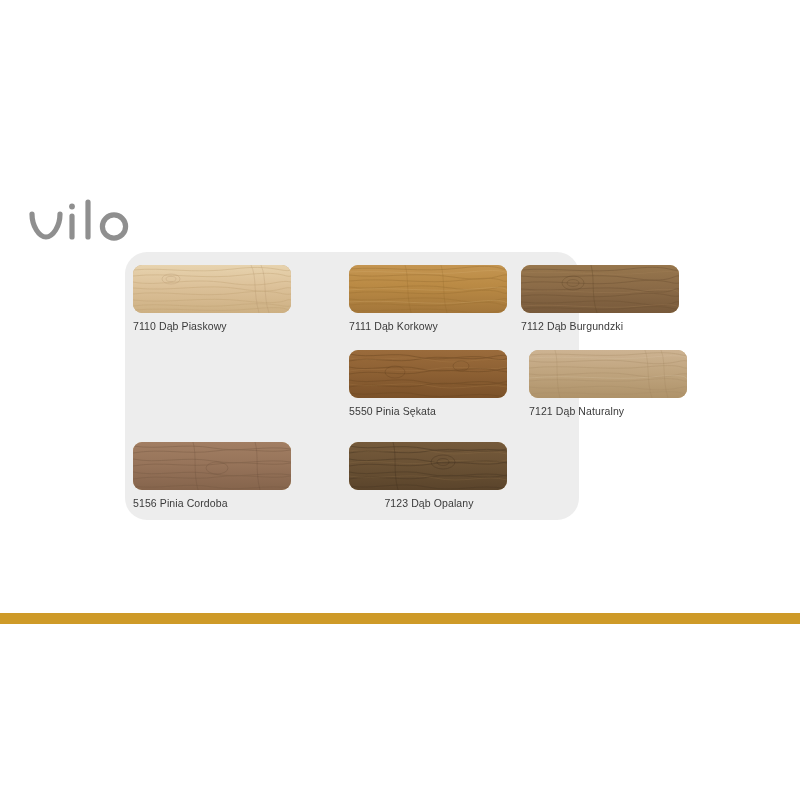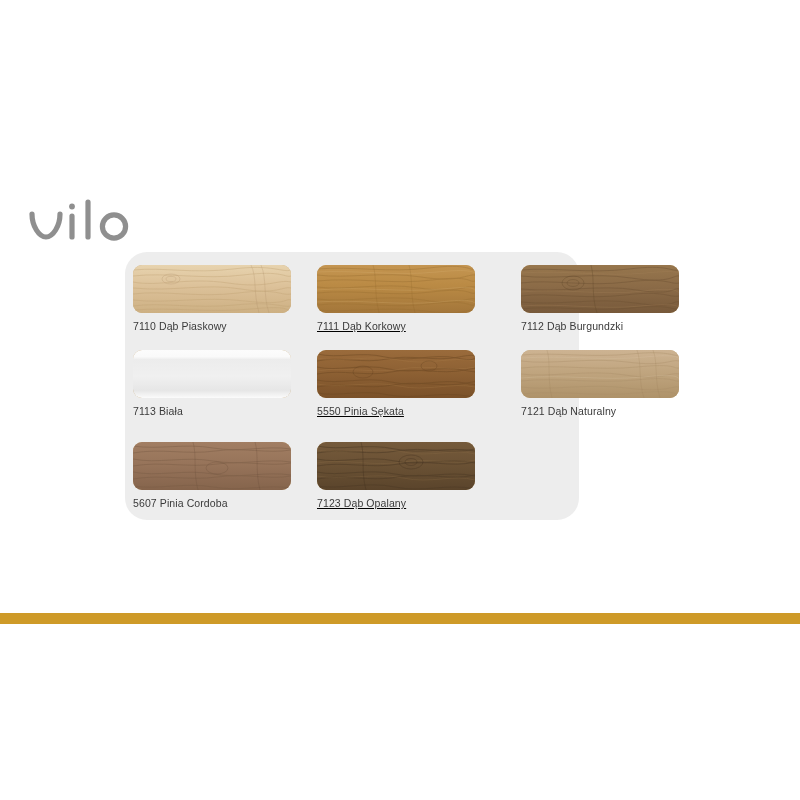--- a/index.html
+++ b/index.html
@@ -57,32 +57,32 @@
     margin-top: 7px;
     font-size: 10.5px;
     line-height: 13px;
     color: #3a3a3a;
     letter-spacing: 0.1px;
     white-space: nowrap;
   }
 
   
   .col-1 { left: 8px; }
-  .col-2 { left: 192px; text-decoration: underline; }
+  .col-2 { left: 224px; }
   .col-3 { left: 396px; }
 
   
   .row-a-left  { top: 13px; }
   .row-a-mid   { top: 13px; }
   .row-a-right { top: 13px; }
   .row-b-left  { top: 98px; }
   .row-b-mid   { top: 98px; }
-  .row-b-right { top: 98px; }
+  .row-b-right { top: 98px; margin-left: 8px; }
   .row-c-left  { top: 190px; }
-  .row-c-mid   { top: 190px; }
+  .row-c-mid   { top: 190px; text-align: center; }
 
   
   #gold-bar {
     position: absolute;
     left: 0;
     top: 613px;
     width: 800px;
     height: 11px;
     background: #ce9a28;
   }
@@ -206,38 +206,20 @@
         <g stroke="#5c4429" stroke-width="0.6" fill="none" opacity="0.5">
           <ellipse cx="52" cy="18" rx="11" ry="7"></ellipse>
           <ellipse cx="52" cy="18" rx="6" ry="3.5"></ellipse>
           <path d="M70 0 C74 14, 70 30, 76 48"></path>
         </g>
       </svg>
     </div>
     <div class="swatch-label">7112 Dąb Burgundzki</div>
   </div>
 
-  <div class="swatch-cell col-1 row-b-left">
-    <div class="swatch-chip">
-      <svg class="grain" viewBox="0 0 158 48" preserveAspectRatio="none">
-        <defs>
-          <linearGradient id="g7113" x1="0" y1="0" x2="0" y2="1">
-            <stop offset="0%" stop-color="#fcfcfc"></stop>
-            <stop offset="14%" stop-color="#fafafa"></stop>
-            <stop offset="20%" stop-color="#ececec"></stop>
-            <stop offset="55%" stop-color="#f0f0f0"></stop>
-            <stop offset="84%" stop-color="#e6e6e6"></stop>
-            <stop offset="100%" stop-color="#fbfbfb"></stop>
-          </linearGradient>
-        </defs>
-        <rect width="158" height="48" fill="url(#g7113)"></rect>
-      </svg>
-    </div>
-    <div class="swatch-label">7113 Biała</div>
-  </div>
 
   <div class="swatch-cell col-2 row-b-mid">
     <div class="swatch-chip">
       <svg class="grain" viewBox="0 0 158 48" preserveAspectRatio="none">
         <defs>
           <linearGradient id="g7120" x1="0" y1="0" x2="0" y2="1">
             <stop offset="0%" stop-color="#9a6b3b"></stop>
             <stop offset="45%" stop-color="#8e6134"></stop>
             <stop offset="100%" stop-color="#7a5129"></stop>
           </linearGradient>
@@ -325,21 +307,21 @@
           <path d="M0 21 C30 17, 58 24, 88 20 C116 16, 138 23, 158 18"></path>
           <path d="M0 34 C30 38, 58 31, 88 36 C116 41, 138 33, 158 37"></path>
         </g>
         <g stroke="#6a4e3a" stroke-width="0.55" fill="none" opacity="0.5">
           <ellipse cx="84" cy="26" rx="11" ry="6"></ellipse>
           <path d="M60 0 C64 14, 60 30, 65 48"></path>
           <path d="M122 0 C126 13, 122 29, 127 48"></path>
         </g>
       </svg>
     </div>
-    <div class="swatch-label">5607 Pinia Cordoba</div>
+    <div class="swatch-label">5156 Pinia Cordoba</div>
   </div>
 
   <div class="swatch-cell col-2 row-c-mid">
     <div class="swatch-chip">
       <svg class="grain" viewBox="0 0 158 48" preserveAspectRatio="none">
         <defs>
           <linearGradient id="g7123" x1="0" y1="0" x2="0" y2="1">
             <stop offset="0%" stop-color="#755a3b"></stop>
             <stop offset="45%" stop-color="#6b5235"></stop>
             <stop offset="100%" stop-color="#5a442b"></stop>

